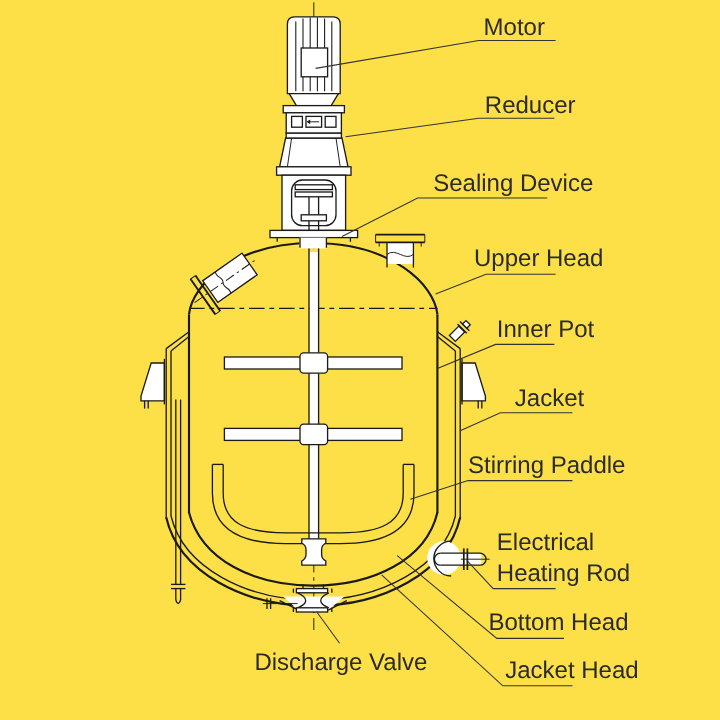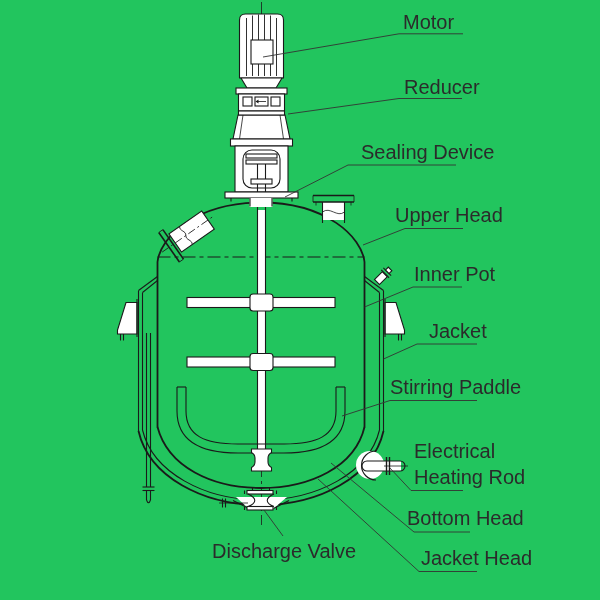--- a/index.html
+++ b/index.html
@@ -1,16 +1,16 @@
 <!DOCTYPE html>
 <html><head>
 <meta charset="utf-8">
 <style>
   html,body{margin:0;padding:0;background:#ffffff;}
-  .stage{position:relative;width:600px;height:600px;background:#22c55e;overflow:hidden;
+  .stage{position:relative;width:600px;height:600px;background:#fde047;overflow:hidden;
          font-family:"Liberation Sans", sans-serif;}
   svg{position:absolute;left:0;top:0;}
   svg text{font-family:"Liberation Sans", sans-serif;font-size:20px;fill:#2b2b2b;}
   .ln{stroke:#1a1a1a;stroke-width:1.1;fill:none;}
   .lnb{stroke:#1a1a1a;stroke-width:1.8;fill:none;}
   .lnt{stroke:#1a1a1a;stroke-width:0.8;fill:none;}
   .wf{fill:#ffffff;stroke:#1a1a1a;stroke-width:1.1;}
   .patch{fill:#ffffff;stroke:none;}
   .leader{stroke:#333333;stroke-width:0.9;fill:none;}
 </style>

